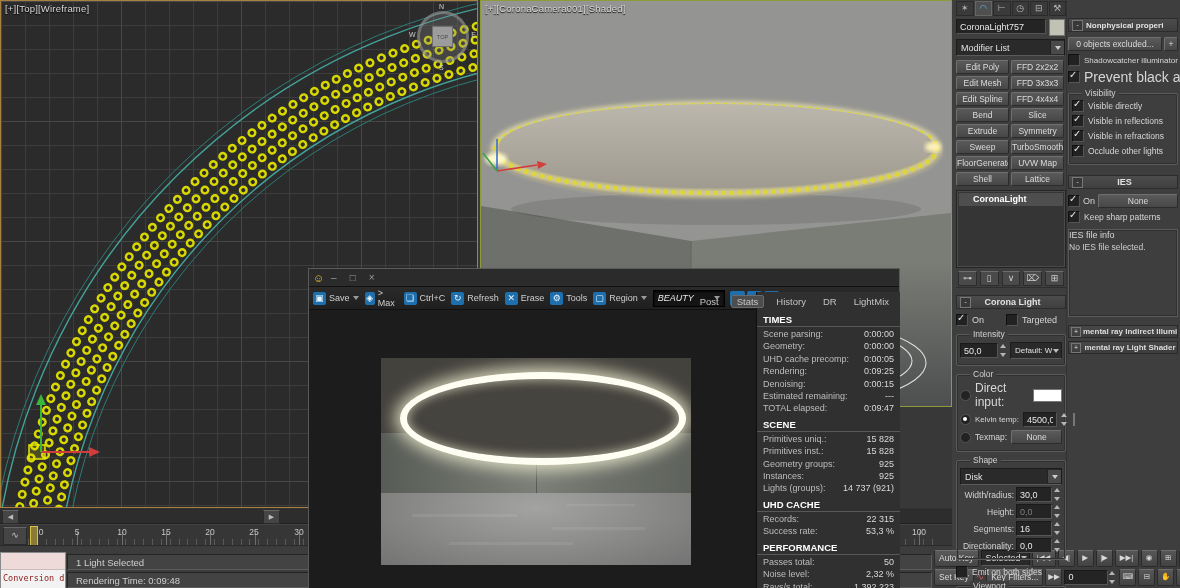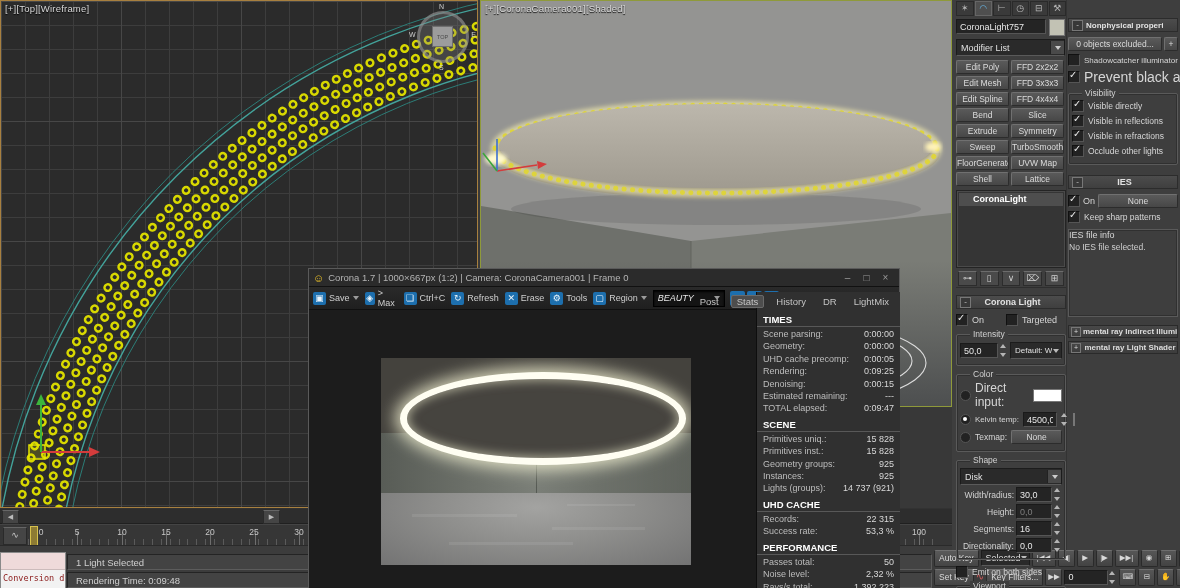--- a/index.html
+++ b/index.html
@@ -517,21 +517,20 @@
       <div class="mrroll">
         <span class="pm">+</span>
           <span class="rt">mental ray Light Shader</span>
       </div>
     </div>
   </div>
 
   <div id="vfb" class="abs">
     <div id="vfbTitle">
       <span style="color:#f0c427;font-size:11px;">☺</span>
-      <span class="t">Corona 1.7 | 1000×667px (1:2) | Camera: CoronaCamera001 | Frame 0</span>
       <span class="wbtn">–</span>
       <span class="wbtn">□</span>
       <span class="wbtn">×</span>
     </div>
     <div id="vfbTools">
       <div class="vbtn">
         <span class="ic">▣</span>
         <span>Save</span>
           <span class="darr"></span>
       </div>

